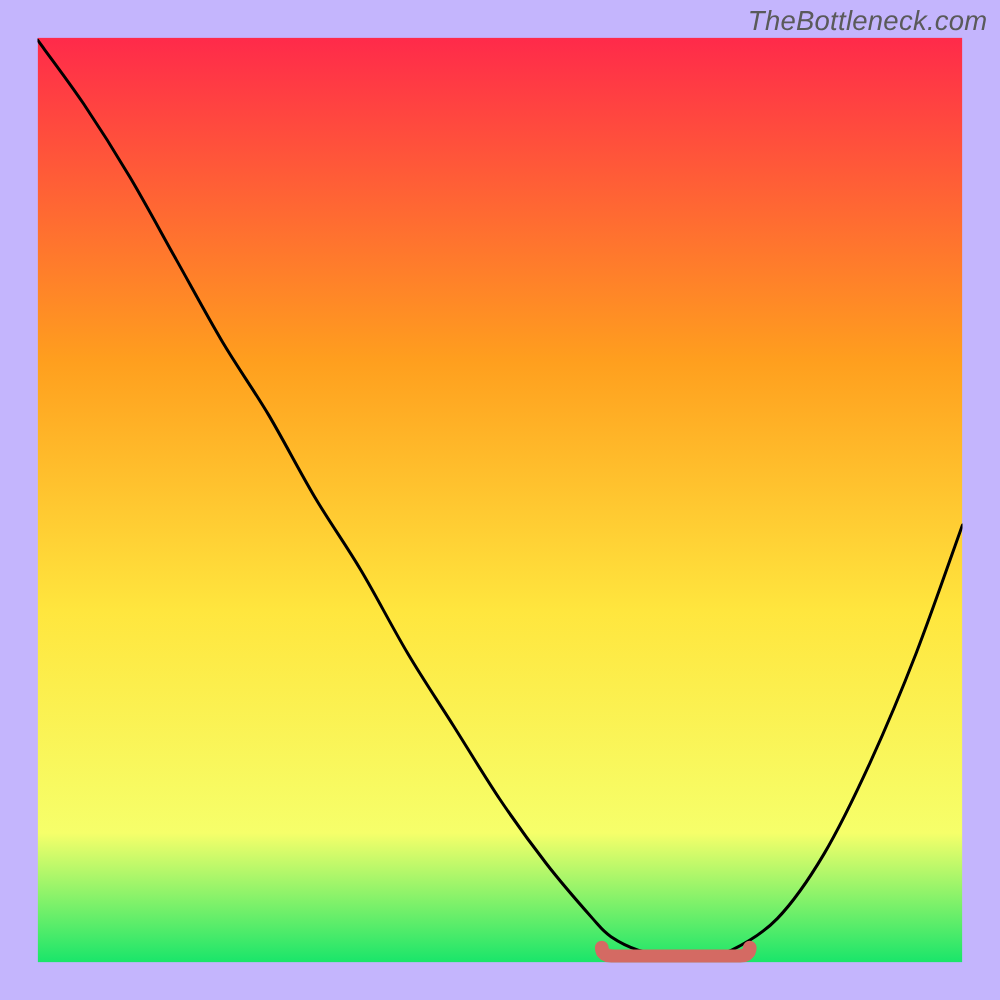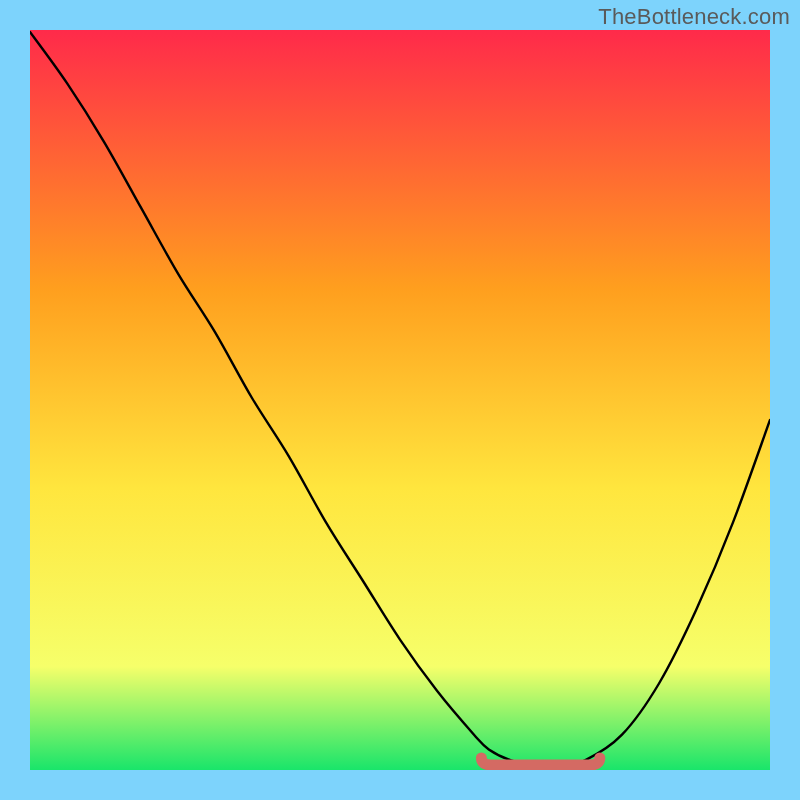--- a/index.html
+++ b/index.html
@@ -8,21 +8,22 @@
     width: 800px;
     height: 800px;
     background: #000;
     font-family: Arial, Helvetica, sans-serif;
     overflow: hidden;
   }
   .frame {
     position: relative;
     width: 800px;
     height: 800px;
-    background: #7dd3fc;
+    background: #c4b5fd;
+    font-style: italic;
   }
   .attribution {
     position: absolute;
     top: 4px;
     right: 10px;
     color: #5a5a5a;
     font-size: 22px;
     font-weight: 500;
     letter-spacing: 0.2px;
   }

